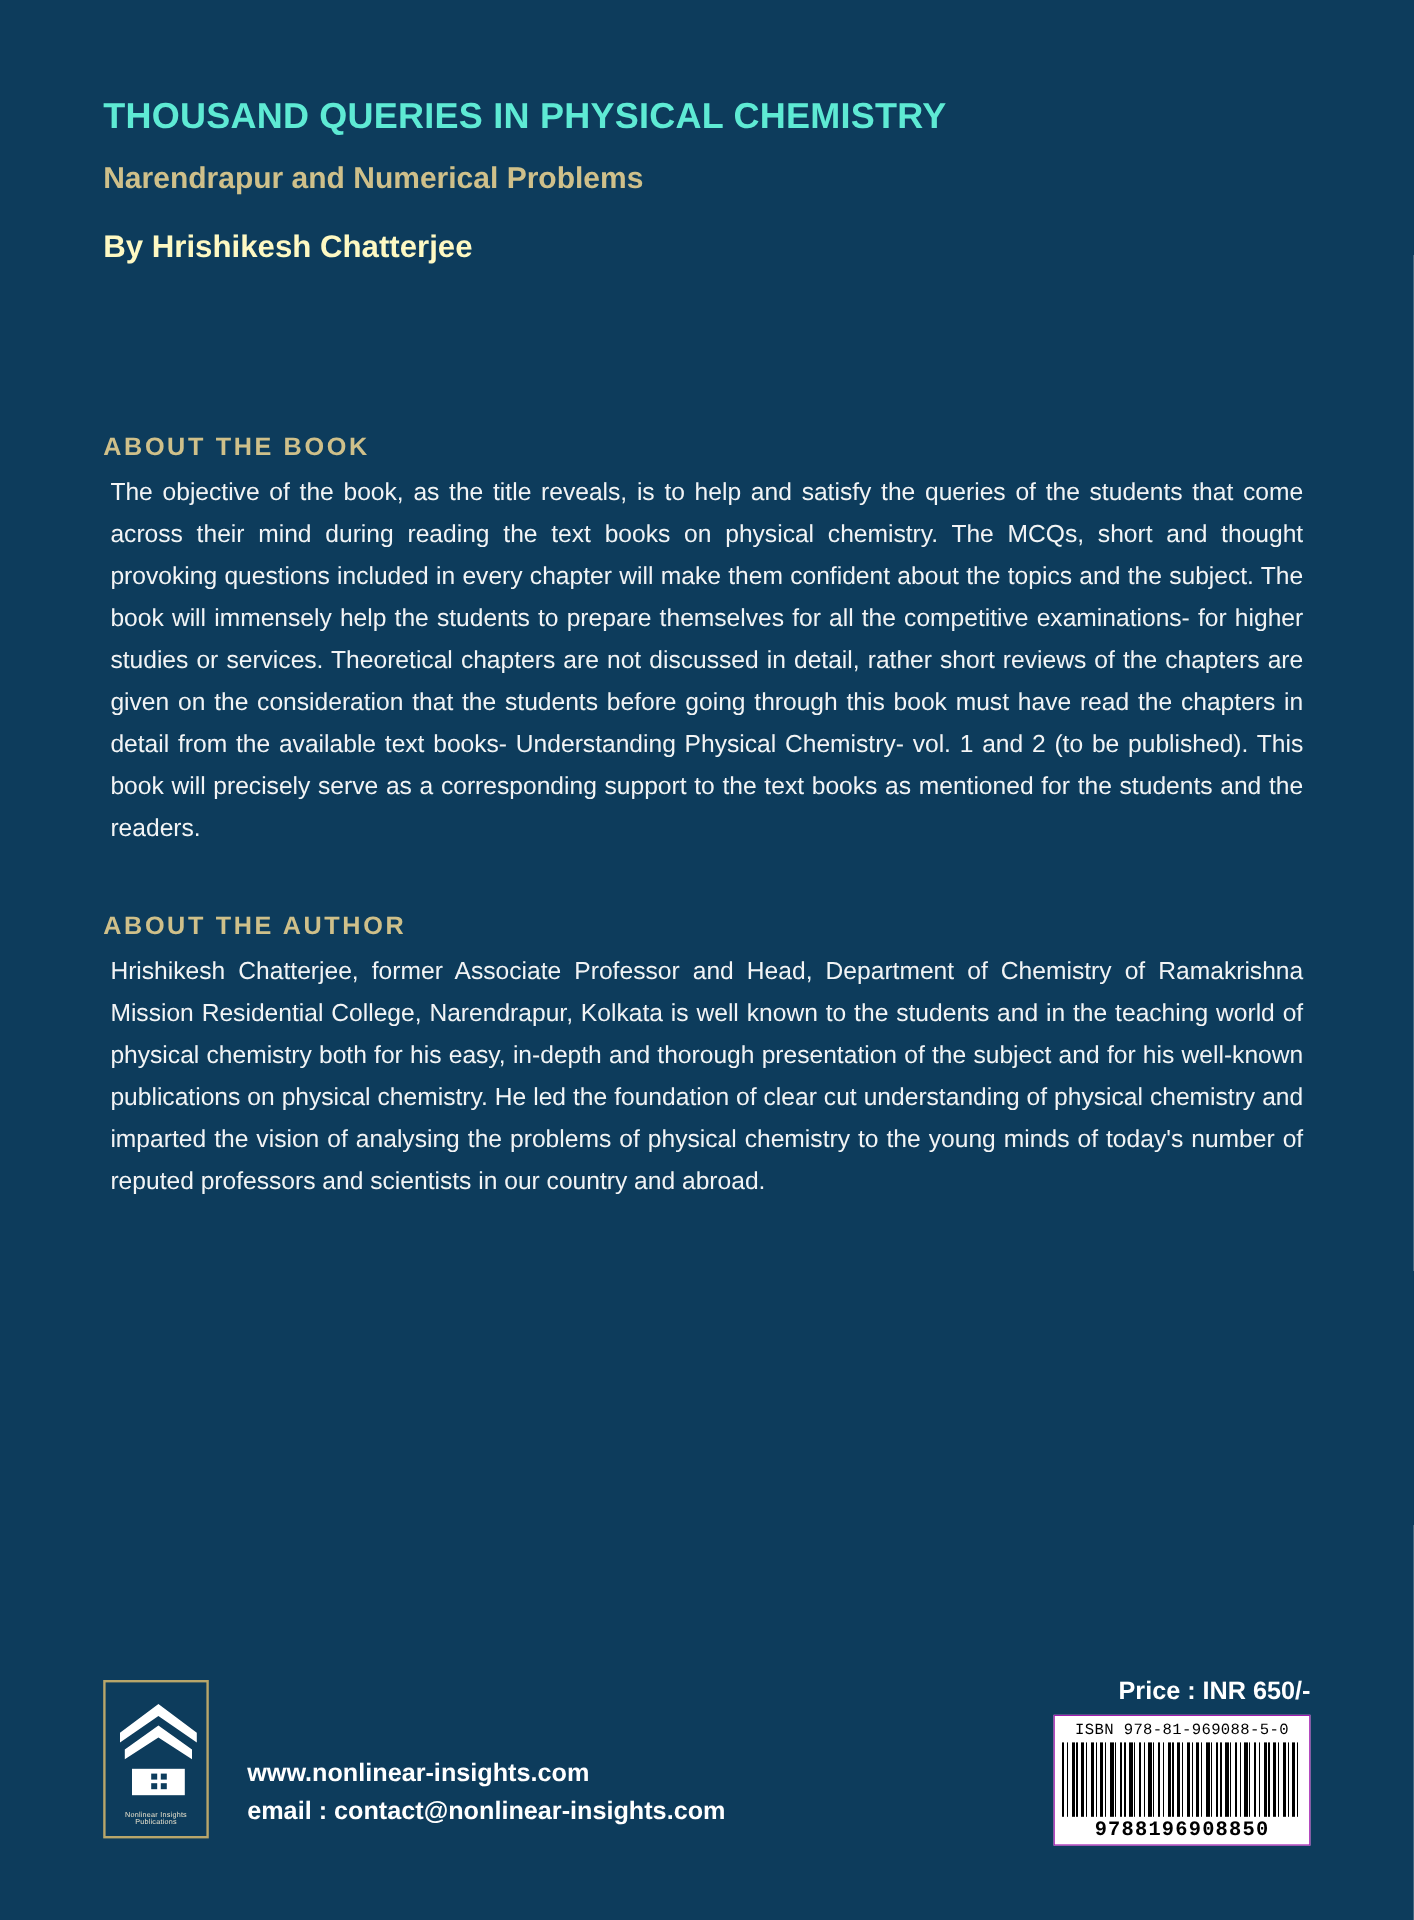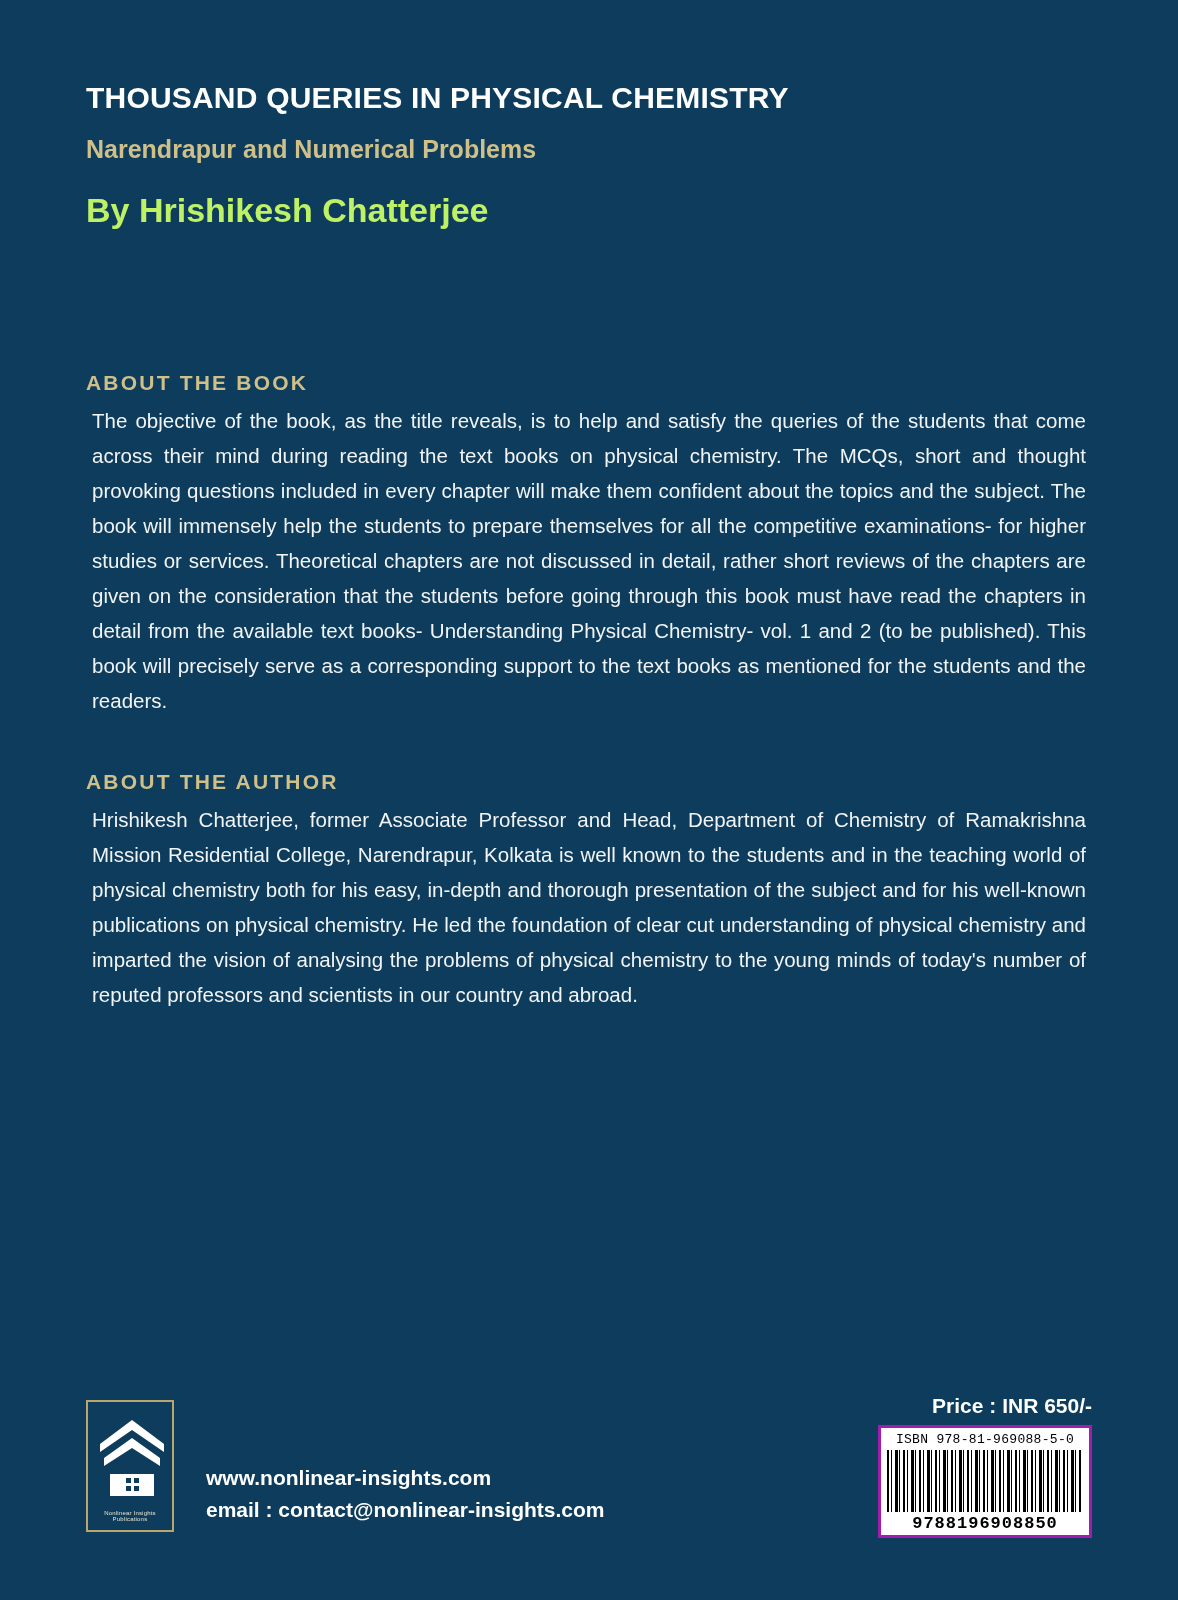--- a/index.html
+++ b/index.html
@@ -23,37 +23,37 @@
   .inner {
     position: absolute;
     left: 0;
     top: 0;
     right: 0;
     bottom: 0;
     padding: 62px 86px 0 86px;
     box-sizing: border-box;
   }
   .book-title {
-    color: #ffffff;
+    color: #5eead4;
     font-size: 30px;
     font-weight: bold;
     letter-spacing: 0.2px;
     margin: 18px 0 0 0;
     line-height: 1.2;
   }
   .book-subtitle {
     color: #cfc08a;
     font-size: 25px;
     font-weight: bold;
     margin: 18px 0 0 0;
     line-height: 1.2;
   }
   .book-author {
-    color: #bef264;
-    font-size: 34px;
+    color: #fef9c3;
+    font-size: 26px;
     font-weight: bold;
     margin: 26px 0 0 0;
     line-height: 1.2;
   }
   .section-heading {
     color: #cfc08a;
     font-size: 21px;
     font-weight: bold;
     letter-spacing: 2.2px;
     margin: 0 0 8px 0;
@@ -130,21 +130,21 @@
   }
   .price-text {
     color: #ffffff;
     font-size: 21px;
     font-weight: bold;
     margin-bottom: 7px;
     text-align: right;
   }
   .barcode-box {
     background: #ffffff;
-    border: 3px solid #a21caf;
+    border: 1px solid #a21caf;
     padding: 4px 6px 2px 6px;
     box-sizing: border-box;
   }
   .isbn-text {
     color: #000000;
     font-family: "Liberation Mono", monospace;
     font-size: 13px;
     text-align: center;
     letter-spacing: 0.3px;
     margin-bottom: 3px;

